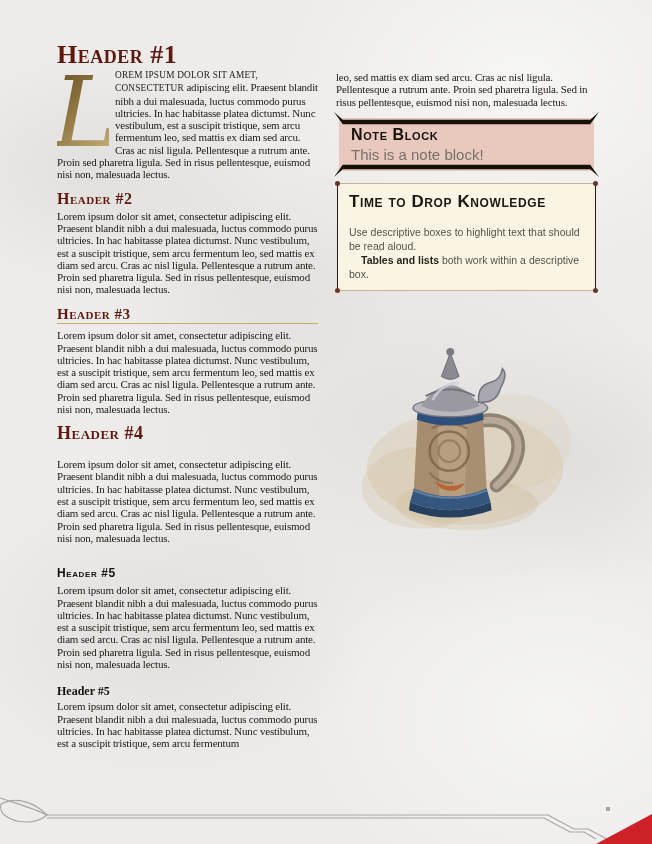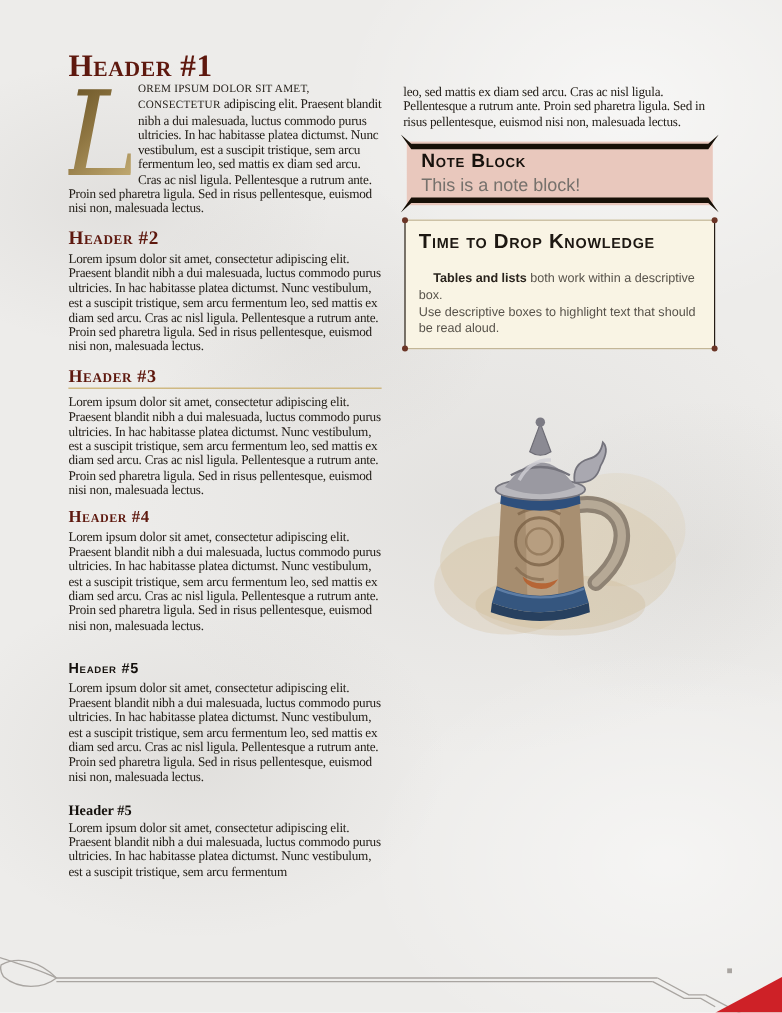--- a/index.html
+++ b/index.html
@@ -34,21 +34,21 @@
     font-family: "Liberation Serif", serif;
     font-variant-caps: small-caps;
     font-weight: 700;
     color: #5e180e;
     letter-spacing: 0.5px;
   }
   h1 { font-size: 26px; line-height: 1.0; margin-bottom: 0; }
   h2 { font-size: 16px; line-height: 1.0; margin: 10px 0 3px; }
   h3 { font-size: 15px; line-height: 1.1; margin: 10px 0 5px;
        border-bottom: 1.5px solid #c9ad6a; padding-bottom: 1px; }
-  h4 { font-size: 14px; line-height: 1.1; margin: 9px 0 2px; }
+  h4 { font-size: 18px; line-height: 1.1; margin: 9px 0 14px; }
   h5 { font-family: "Liberation Sans", sans-serif;
        font-variant-caps: small-caps;
        font-size: 12px; font-weight: 700; color: #15110d;
        letter-spacing: 0.6px; margin: 22px 0 4px; }
   h6 { font-family: "Liberation Serif", serif;
        font-size: 12px; font-weight: 700; color: #15110d; margin: 14px 0 1px; }
 
   p.body {
     font-size: 11px; line-height: 12.3px;
     letter-spacing: -0.2px;
@@ -176,22 +176,22 @@
         <div class="note-title">Note Block</div>
         <div class="note-body">This is a note block!</div>
       </div>
 
       <div class="desc-box">
         <span class="dot tl"></span>
         <span class="dot tr"></span>
         <span class="dot bl"></span>
         <span class="dot br"></span>
         <div class="desc-title">Time to Drop Knowledge</div>
+        <div class="desc-line">Use descriptive boxes to highlight text that should be read aloud.</div>
         <div class="desc-line indent"><b>Tables and lists</b><span> both work within a descriptive box.</span></div>
-        <div class="desc-line">Use descriptive boxes to highlight text that should be read aloud.</div>
       </div>
 
       <svg class="stein" width="236" height="212" viewBox="0 0 240 215">
 
         <g>
           <ellipse cx="118" cy="145" rx="100" ry="58" fill="#cfb98c" opacity="0.26"></ellipse>
           <ellipse cx="75" cy="165" rx="62" ry="42" fill="#cbb385" opacity="0.22"></ellipse>
           <ellipse cx="168" cy="118" rx="58" ry="48" fill="#d6c396" opacity="0.18"></ellipse>
           <ellipse cx="120" cy="182" rx="72" ry="26" fill="#c9b184" opacity="0.24"></ellipse>
         </g>

